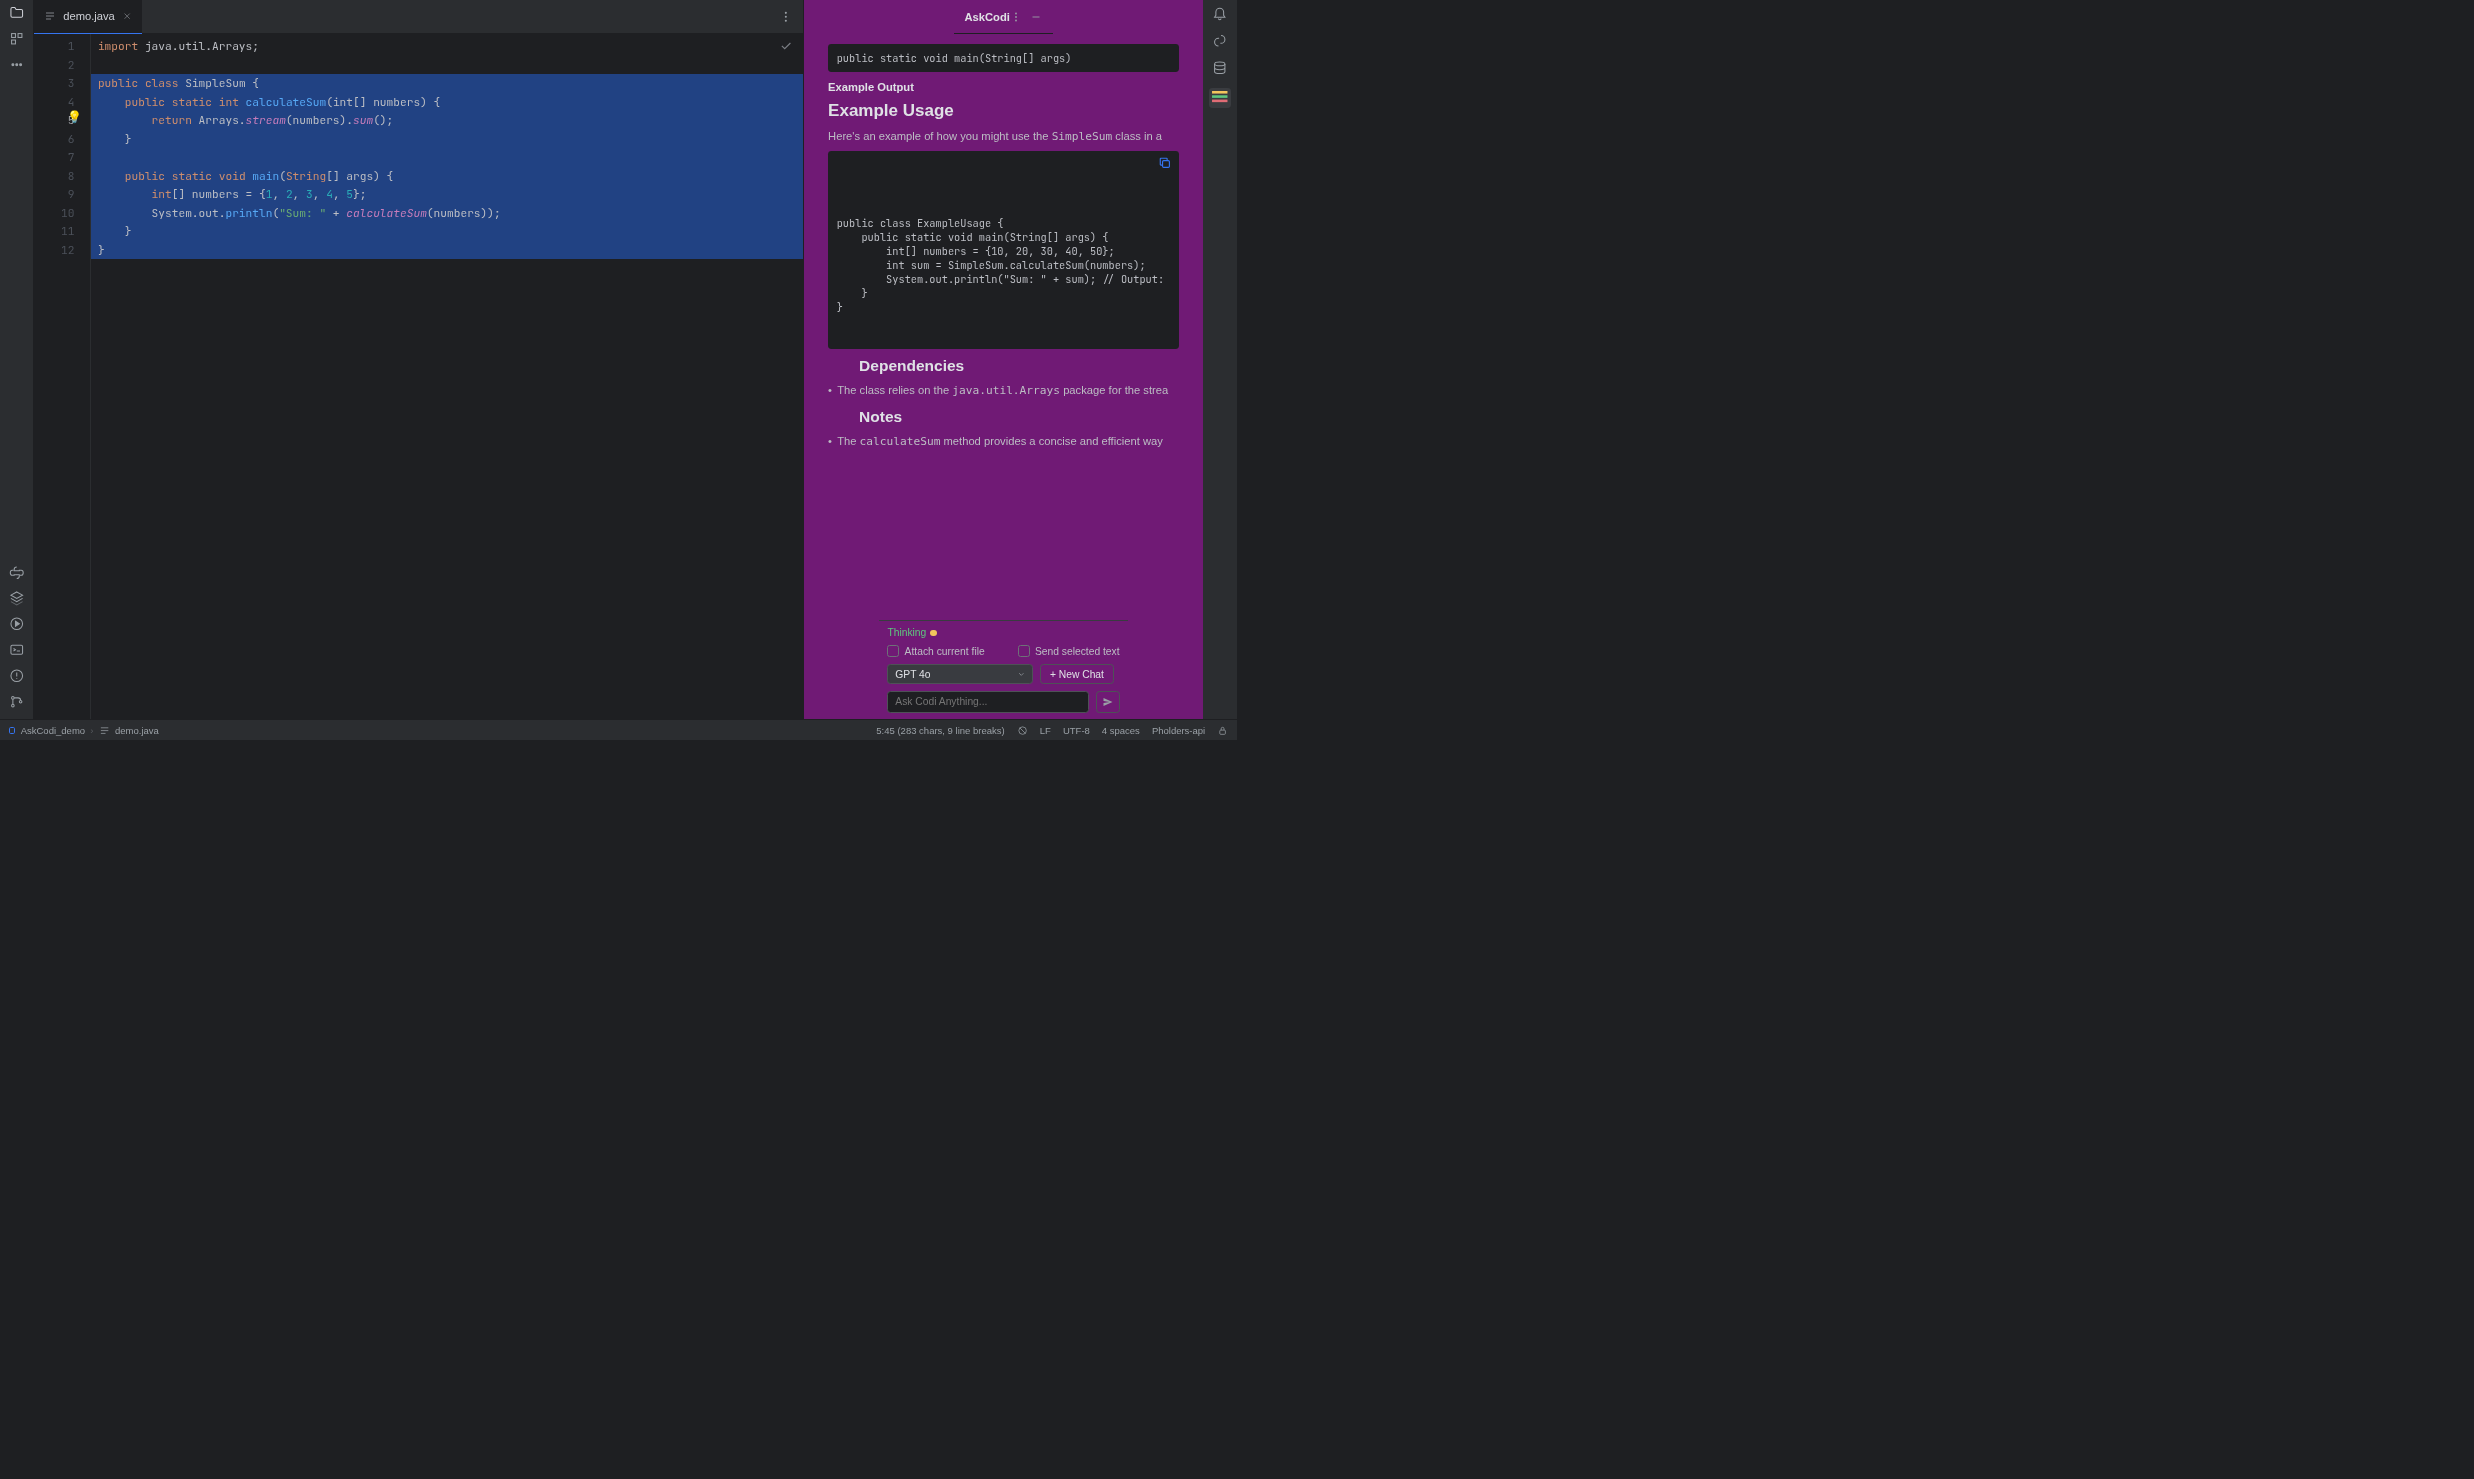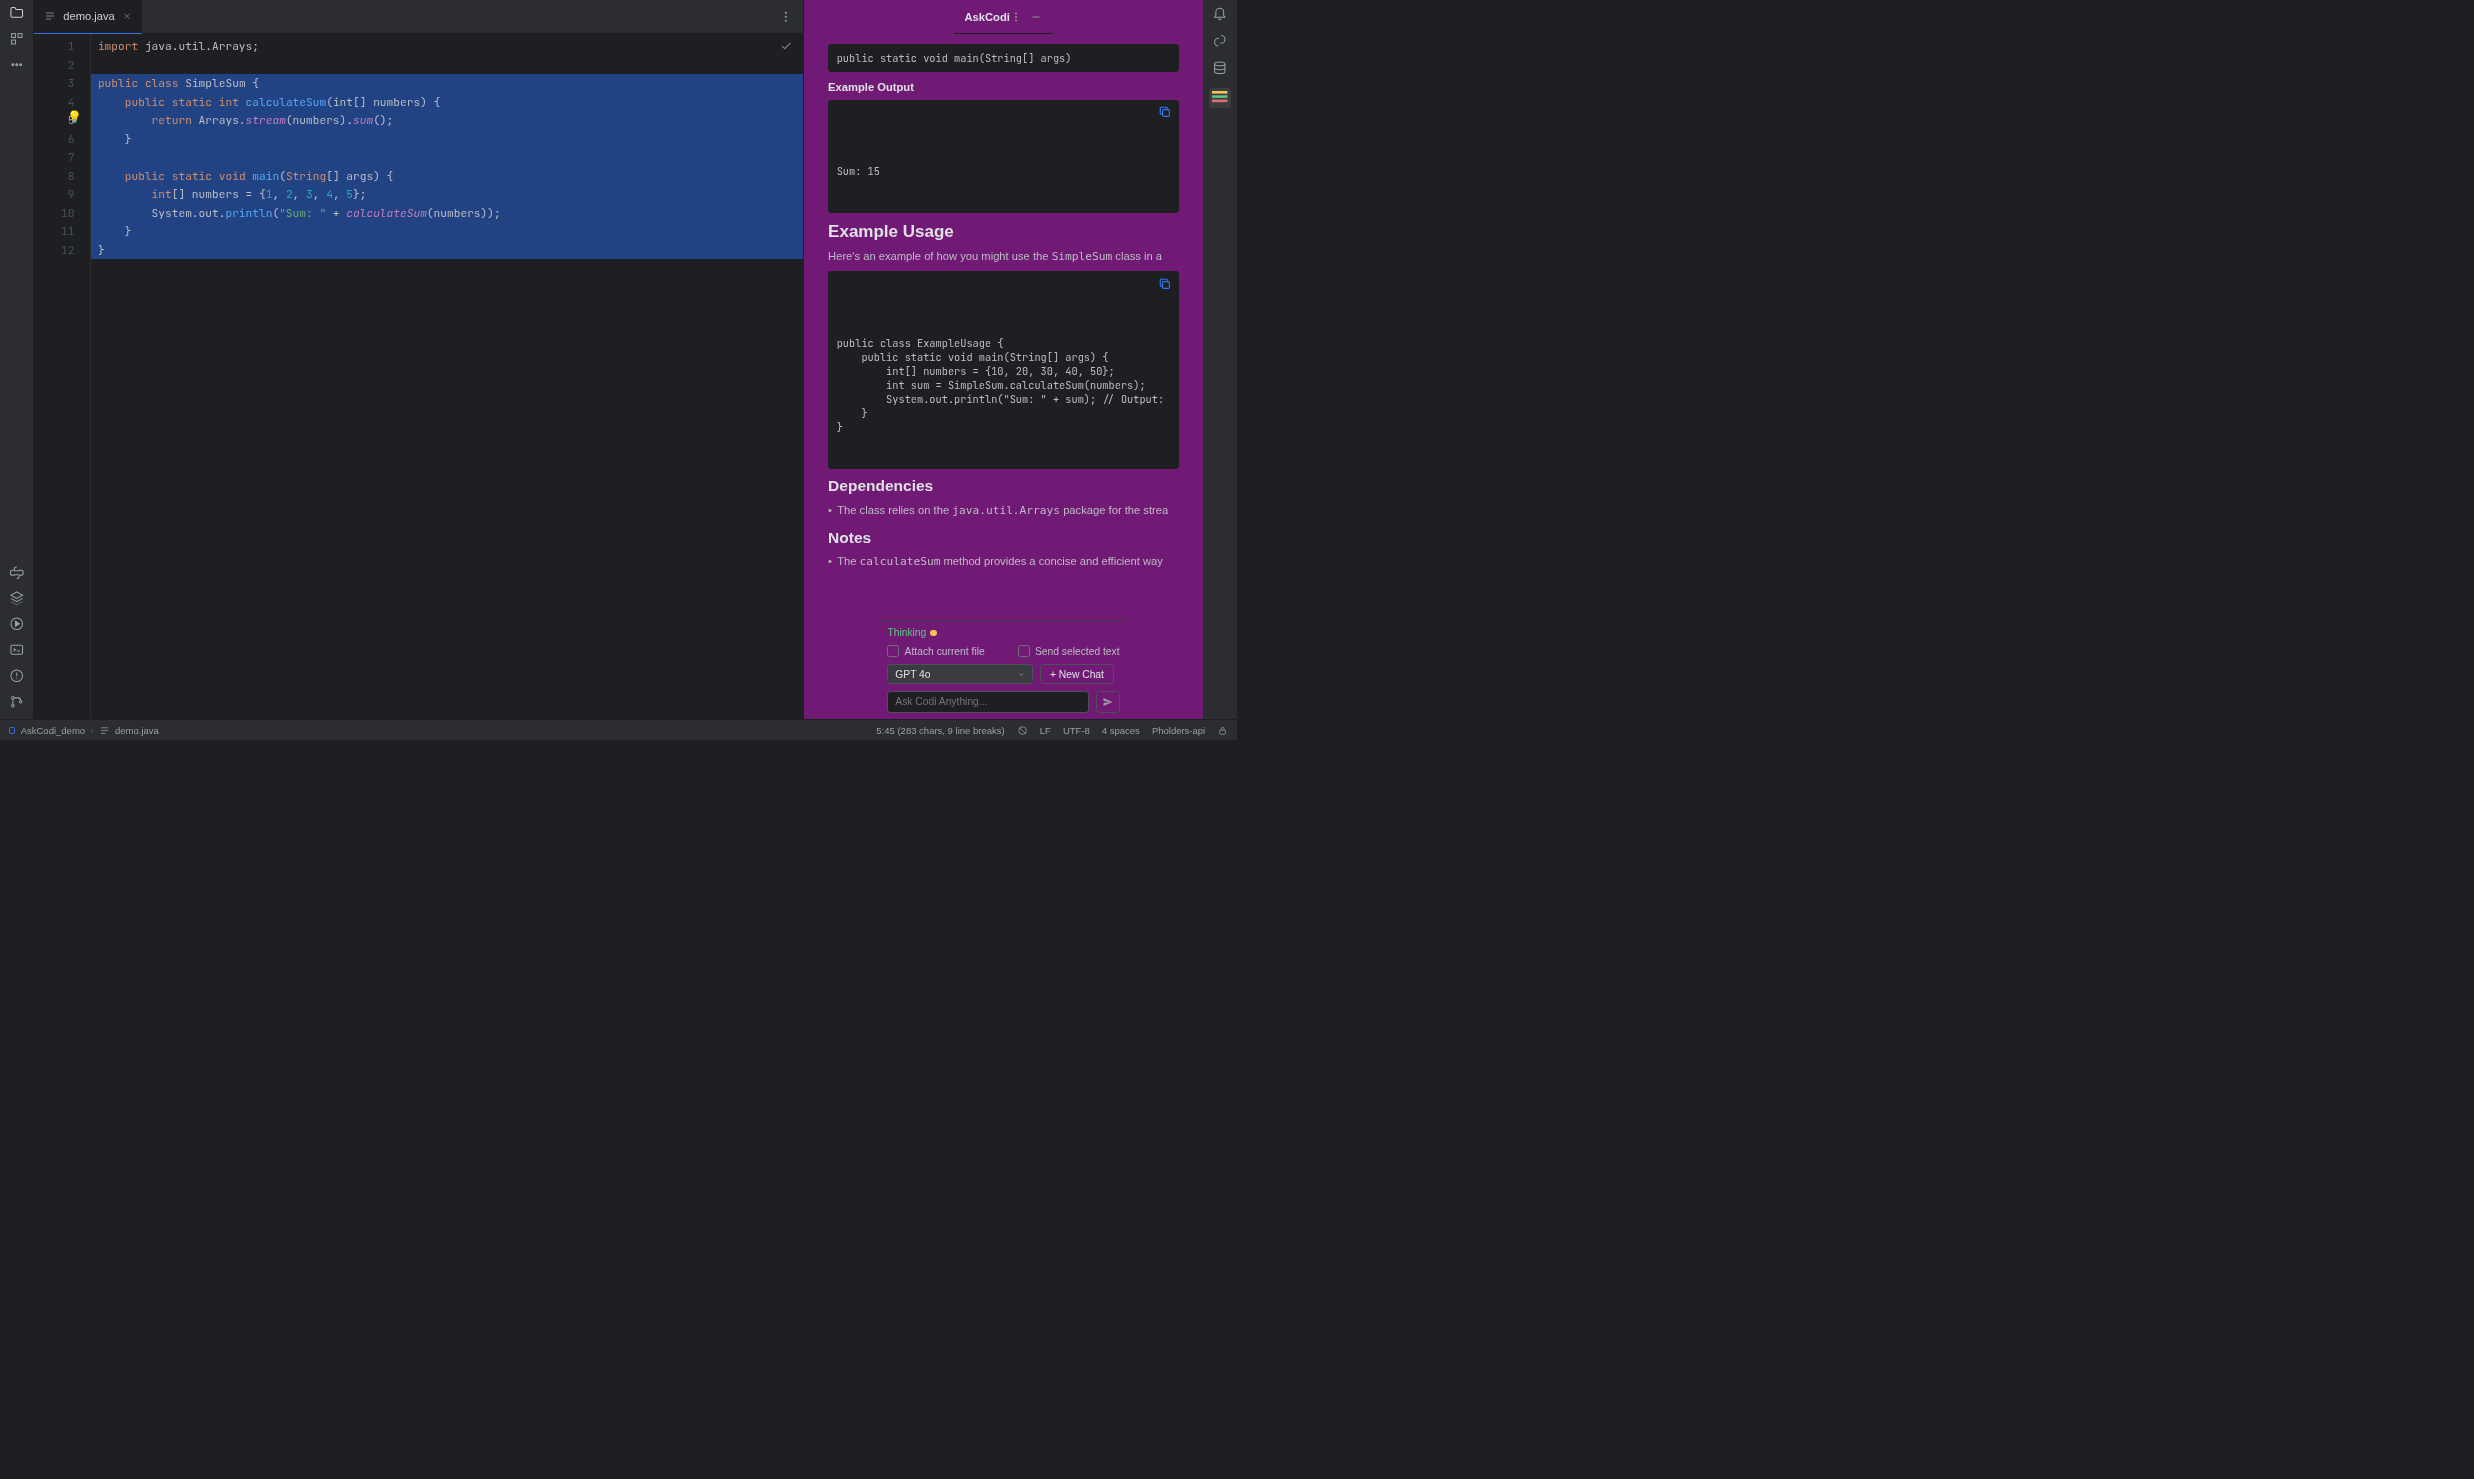--- a/index.html
+++ b/index.html
@@ -78,21 +78,21 @@
 .ask-body::-webkit-scrollbar-thumb { background: #4a4c52; border-radius: 4.3px; }
 .code-block {
   background: #1e1f22; border-radius: 3.4px; padding: 6.9px 8.6px; margin: 5.2px 0;
   font-family: "JetBrains Mono", Menlo, monospace; font-size: 10.3px; color: #bcbec4;
   position: relative; white-space: pre;
 }
 .copy-icon { position: absolute; top: 5.2px; right: 6.9px; width: 13.7px; height: 13.7px; }
 .copy-icon svg { stroke: #3574f0; fill: none; stroke-width: 2; }
 .ask-h { font-weight: 700; color: #dfe1e5; margin: 8.6px 0 6.9px 0; }
 .ask-h.big { font-size: 17px; }
-.ask-h.mid { font-size: 15.5px; }
+.ask-h.mid { font-size: 15.5px; margin-left: 31px; }
 .ask-text { color: #bcbec4; font-size: 11.2px; line-height: 1.5; }
 .inline-code { font-family: monospace; }
 .bullet { display: flex; gap: 5.2px; margin: 3.4px 0; }
 .bullet::before { content: "•"; }
 
 .ask-footer { border-top: 0.9px solid #393b40; padding: 6.9px 8.6px; display: flex; flex-direction: column; gap: 6.9px; }
 .thinking { color: #5ec77e; font-size: 10.3px; display: flex; align-items: center; gap: 4px; }
 .thinking-dot { width: 6.9px; height: 6.9px; background: #f2c55c; border-radius: 50%; }
 .checks { display: flex; gap: 33px; align-items: center; }
 .check { display: flex; align-items: center; gap: 5.2px; font-size: 10.3px; color: #bcbec4; }
@@ -253,27 +253,20 @@
             <circle cx="12" cy="19" r="1.8"></circle>
           </svg>
         <svg class="hdr-icon" viewBox="0 0 24 24">
             <path d="M5 12h14"></path>
           </svg>
       </div>
     </div>
     <div class="ask-body">
       <div class="code-block">public static void main(String[] args)</div>
       <div class="ask-h">Example Output</div>
-      <div class="code-block">
-        <div class="copy-icon"><svg viewBox="0 0 24 24">
-              <rect x="8" y="8" width="12" height="12" rx="2"></rect>
-              <path d="M16 8V5a1 1 0 0 0-1-1H5a1 1 0 0 0-1 1v10a1 1 0 0 0 1 1h3"></path>
-            </svg></div>
-        <div style="margin-top:15.5px">Sum: 15</div>
-      </div>
       <div class="ask-h big">Example Usage</div>
       <div class="ask-text"><span>Here's an example of how you might use the </span><span class="inline-code">SimpleSum</span><span> class in a</span></div>
       <div class="code-block">
         <div class="copy-icon"><svg viewBox="0 0 24 24">
               <rect x="8" y="8" width="12" height="12" rx="2"></rect>
               <path d="M16 8V5a1 1 0 0 0-1-1H5a1 1 0 0 0-1 1v10a1 1 0 0 0 1 1h3"></path>
             </svg></div>
         <div style="margin-top:15.5px">public class ExampleUsage {
     public static void main(String[] args) {
         int[] numbers = {10, 20, 30, 40, 50};

